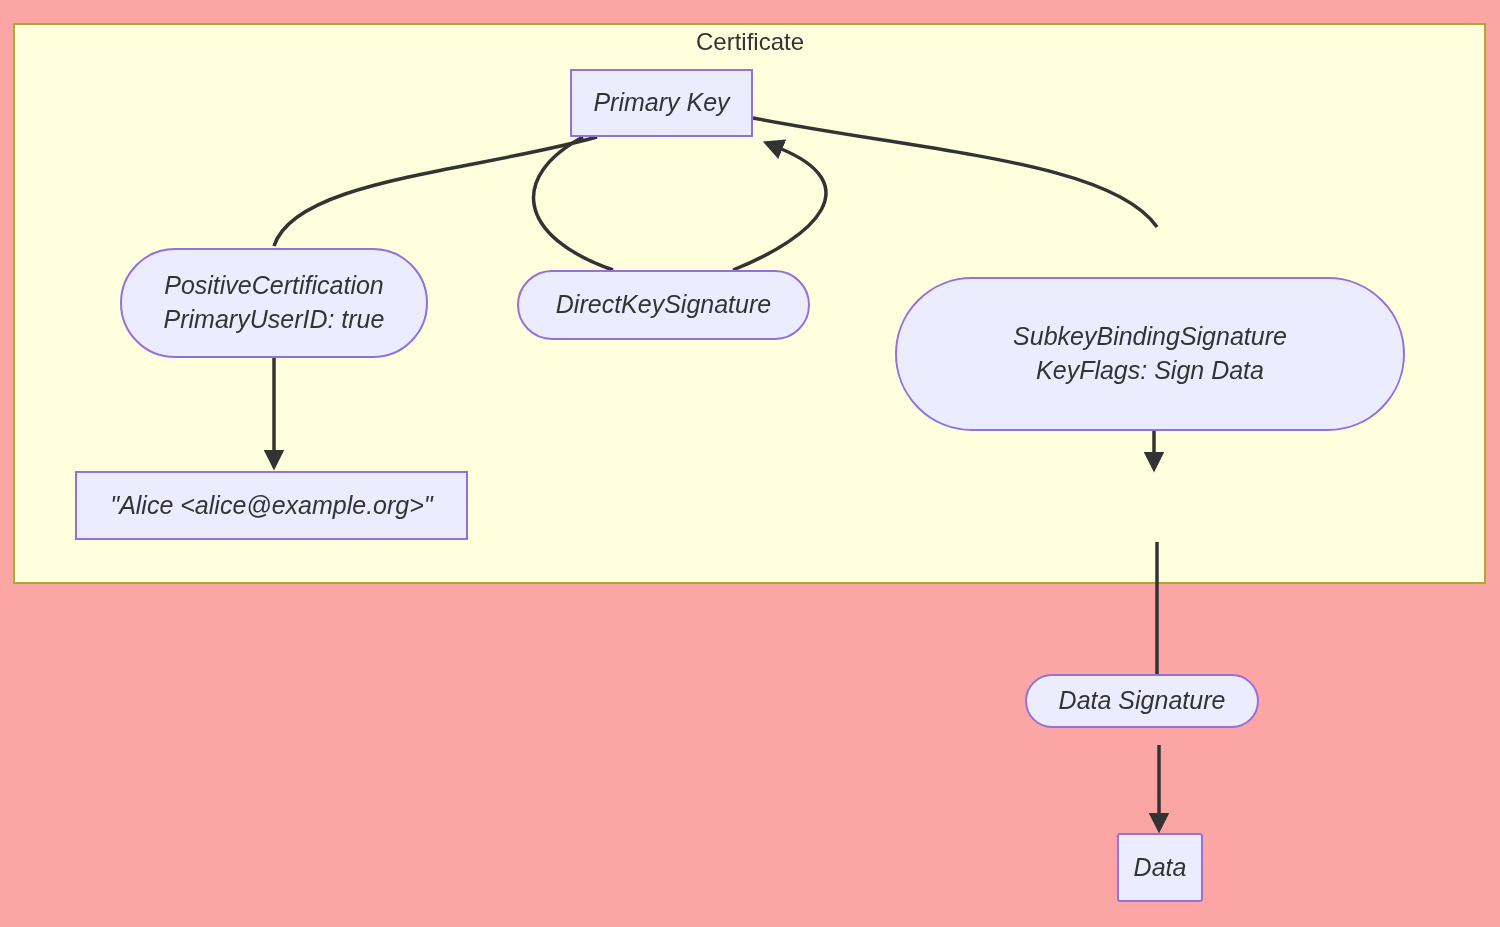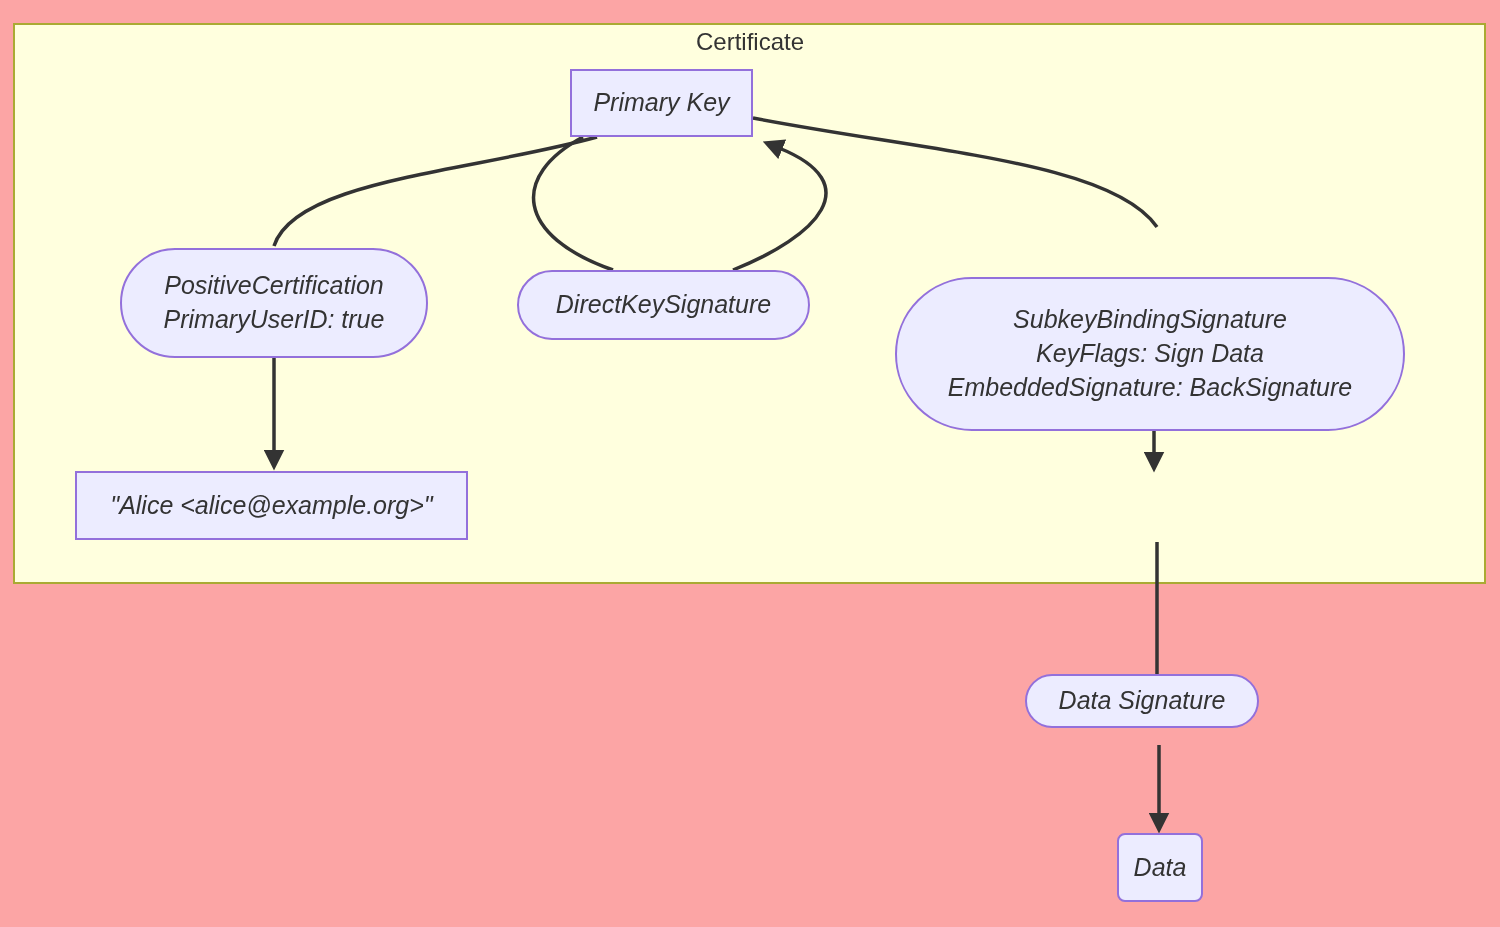--- a/index.html
+++ b/index.html
@@ -59,21 +59,21 @@
     font-size: 25px;
     line-height: 1.35;
     color: var(--text, #333333);
     box-sizing: border-box;
     z-index: 3;
     font-style: italic;
   }
   .stadium-55 { border-radius: 55px; }
   .stadium-36 { border-radius: 36px; }
   .stadium-77 { border-radius: 77px; }
-  .rounded-12 { border-radius: 8px; }
+  .rounded-12 { border-radius: 3px; }
 
   .n-primary-key        { left: 570px;  top: 69px;  width: 183px; height: 68px; }
   .n-positive-cert      { left: 120px;  top: 248px; width: 308px; height: 110px; }
   .n-direct-key-sig     { left: 517px;  top: 270px; width: 293px; height: 70px; }
   .n-subkey-binding-sig { left: 895px;  top: 229px; width: 510px; height: 154px; margin-top: 48px; }
   .n-user-id            { left: 75px;   top: 471px; width: 393px; height: 69px; }
   .n-signing-subkey     { left: 1047px; top: 472px; width: 226px; height: 70px; }
   .n-data-signature     { left: 1025px; top: 674px; width: 234px; height: 54px; }
   .n-data               { left: 1117px; top: 833px; width: 86px;  height: 69px; }
 </style>
@@ -110,21 +110,20 @@
   </div>
 
   <div class="node stadium-55 n-positive-cert">
     <span>PositiveCertification</span>
     <span>PrimaryUserID: true</span>
   </div>
 
   <div class="node stadium-77 n-subkey-binding-sig">
     <span>SubkeyBindingSignature</span>
     <span>KeyFlags: Sign Data</span>
-    <span>EmbeddedSignature: BackSignature</span>
   </div>
 
   <div class="node n-user-id">
     <span>"Alice &lt;alice@example.org&gt;"</span>
   </div>
 
 
   <div class="node stadium-36 n-data-signature">
     <span>Data Signature</span>
   </div>

